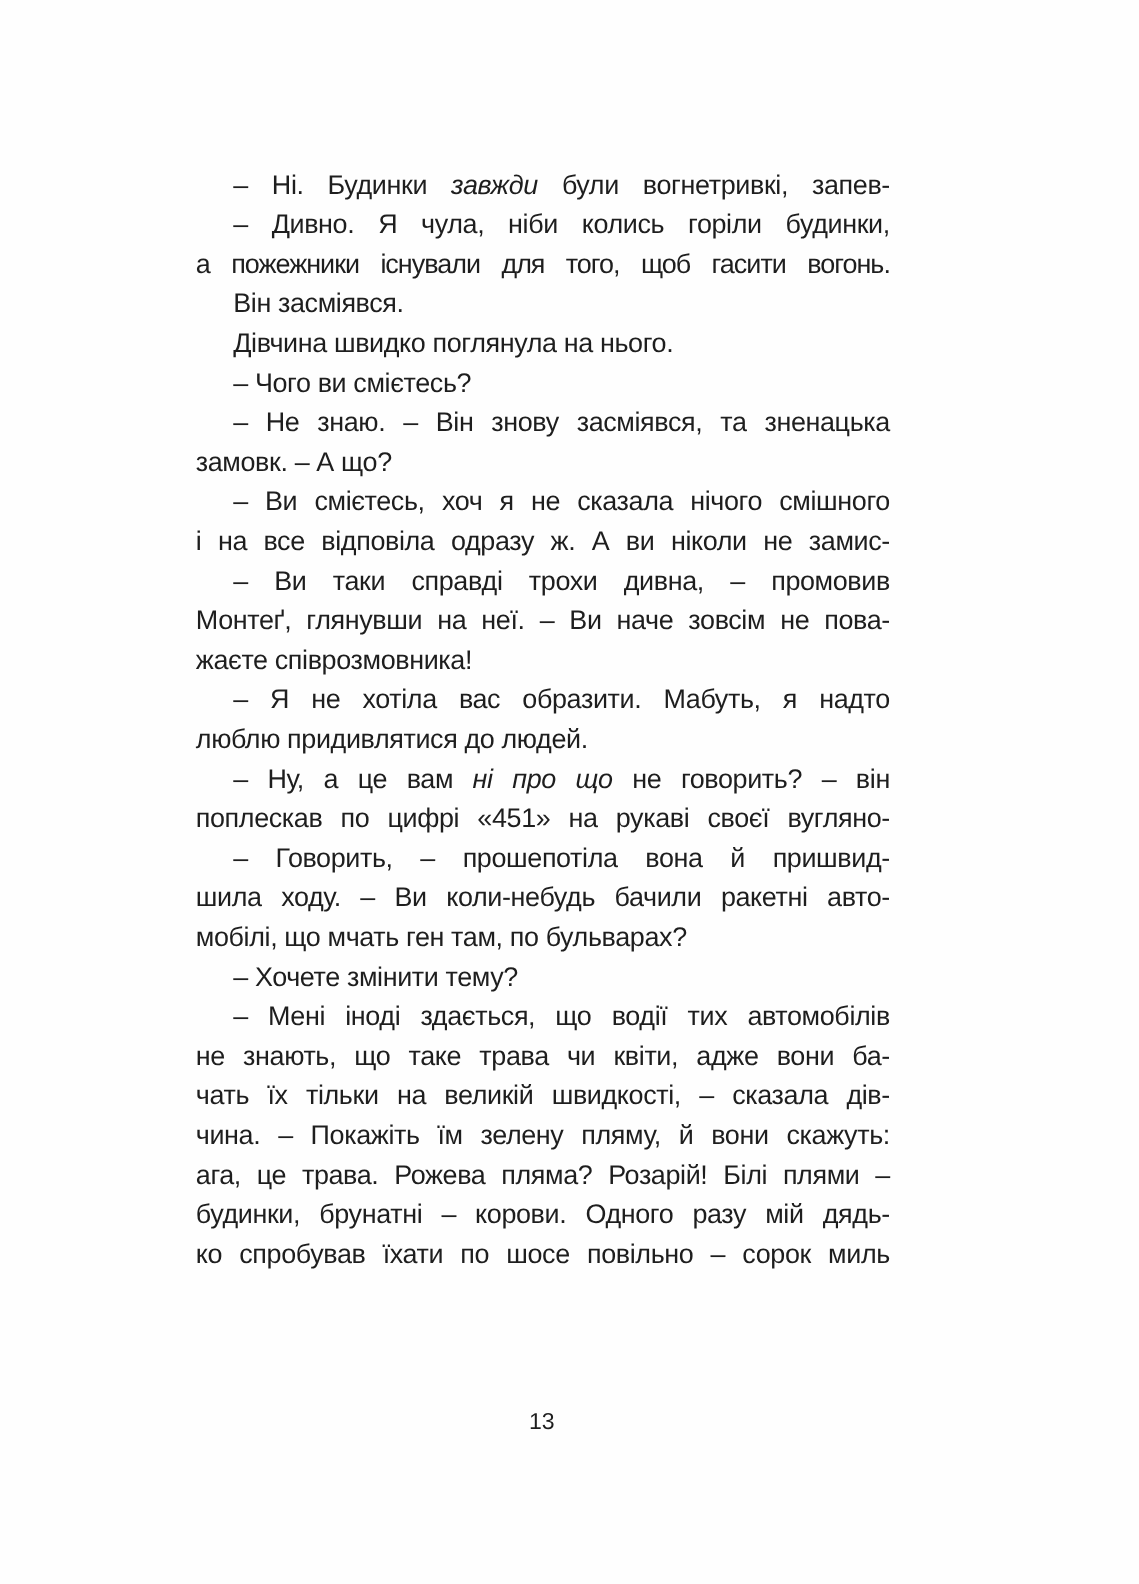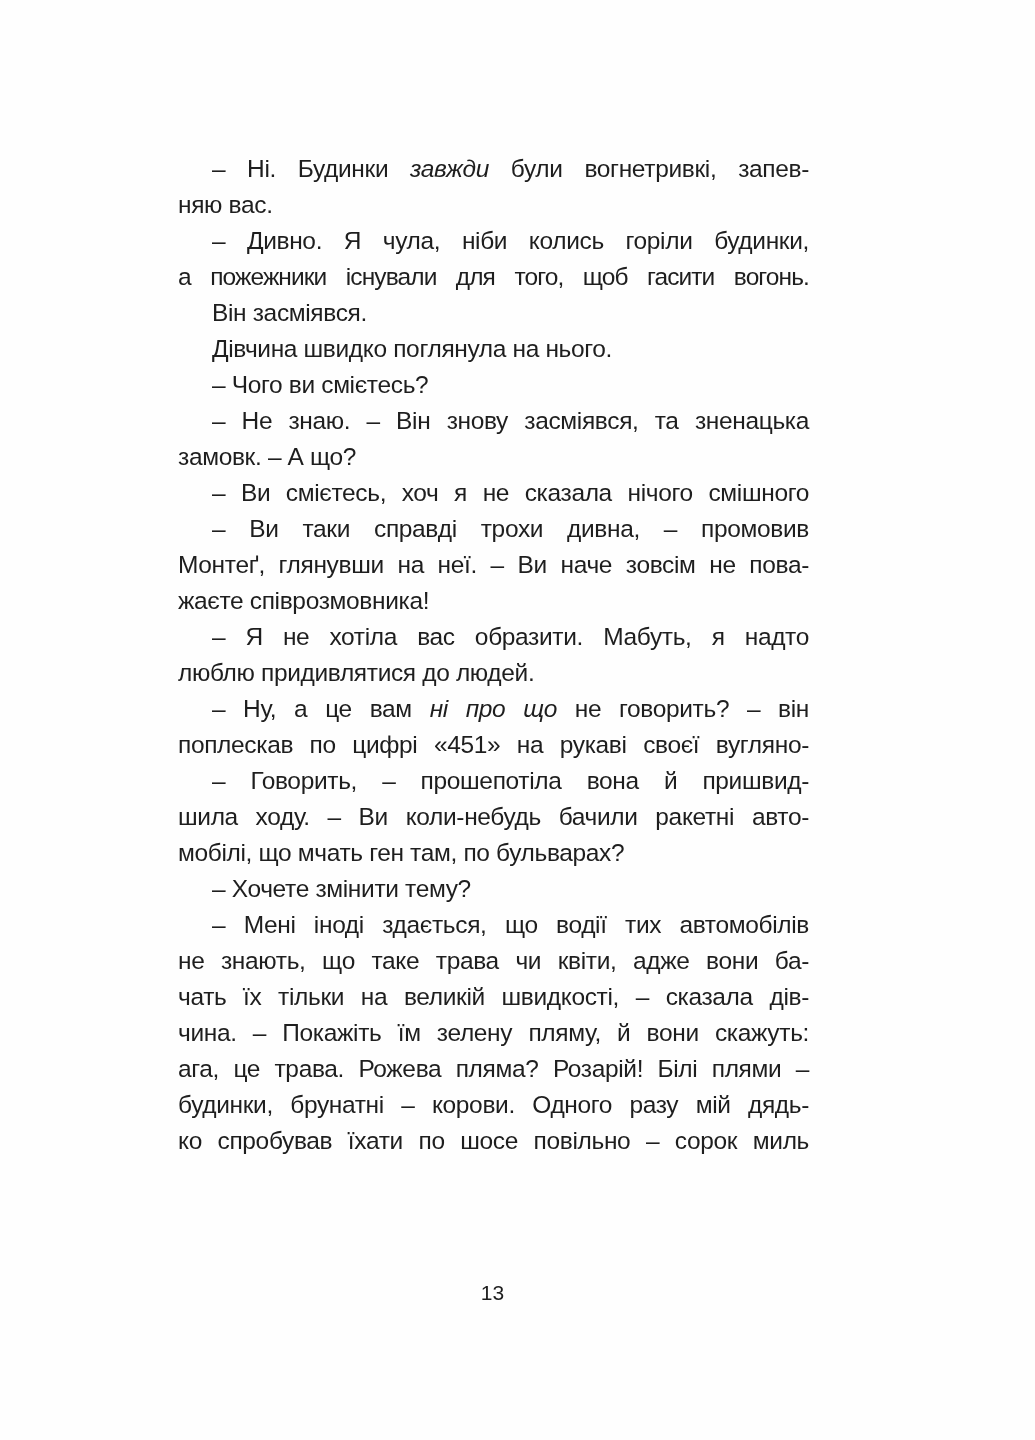--- a/index.html
+++ b/index.html
@@ -25,29 +25,29 @@
     font-size: 21px; color: #1e1e1e;
     transform: translateX(-25px);
   }
 </style>
 </head>
 <body>
 
 <div class="page">
   <div class="text-block">
     <div class="line indent justify"><span>– Ні. Будинки </span><i>завжди</i><span> були вогнетривкі, запев-</span></div>
-    <div class="line">няю вас.</div>
     <div class="line indent justify">– Дивно. Я чула, ніби колись горіли будинки,</div>
     <div class="line justify" style="letter-spacing:-0.9px;">а пожежники існували для того, щоб гасити вогонь.</div>
     <div class="line indent">Він засміявся.</div>
     <div class="line indent">Дівчина швидко поглянула на нього.</div>
     <div class="line indent">– Чого ви смієтесь?</div>
     <div class="line indent justify">– Не знаю. – Він знову засміявся, та зненацька</div>
     <div class="line">замовк. – А що?</div>
     <div class="line indent justify">– Ви смієтесь, хоч я не сказала нічого смішного</div>
+    <div class="line justify">і на все відповіла одразу ж. А ви ніколи не замис-</div>
     <div class="line indent justify">– Ви таки справді трохи дивна, – промовив</div>
     <div class="line justify">Монтеґ, глянувши на неї. – Ви наче зовсім не пова-</div>
     <div class="line">жаєте співрозмовника!</div>
     <div class="line indent justify">– Я не хотіла вас образити. Мабуть, я надто</div>
     <div class="line">люблю придивлятися до людей.</div>
     <div class="line indent justify"><span>– Ну, а це вам </span><i>ні про що</i><span> не говорить? – він</span></div>
     <div class="line justify">поплескав по цифрі «451» на рукаві своєї вугляно-</div>
     <div class="line indent justify">– Говорить, – прошепотіла вона й пришвид-</div>
     <div class="line justify">шила ходу. – Ви коли-небудь бачили ракетні авто-</div>
     <div class="line">мобілі, що мчать ген там, по бульварах?</div>

